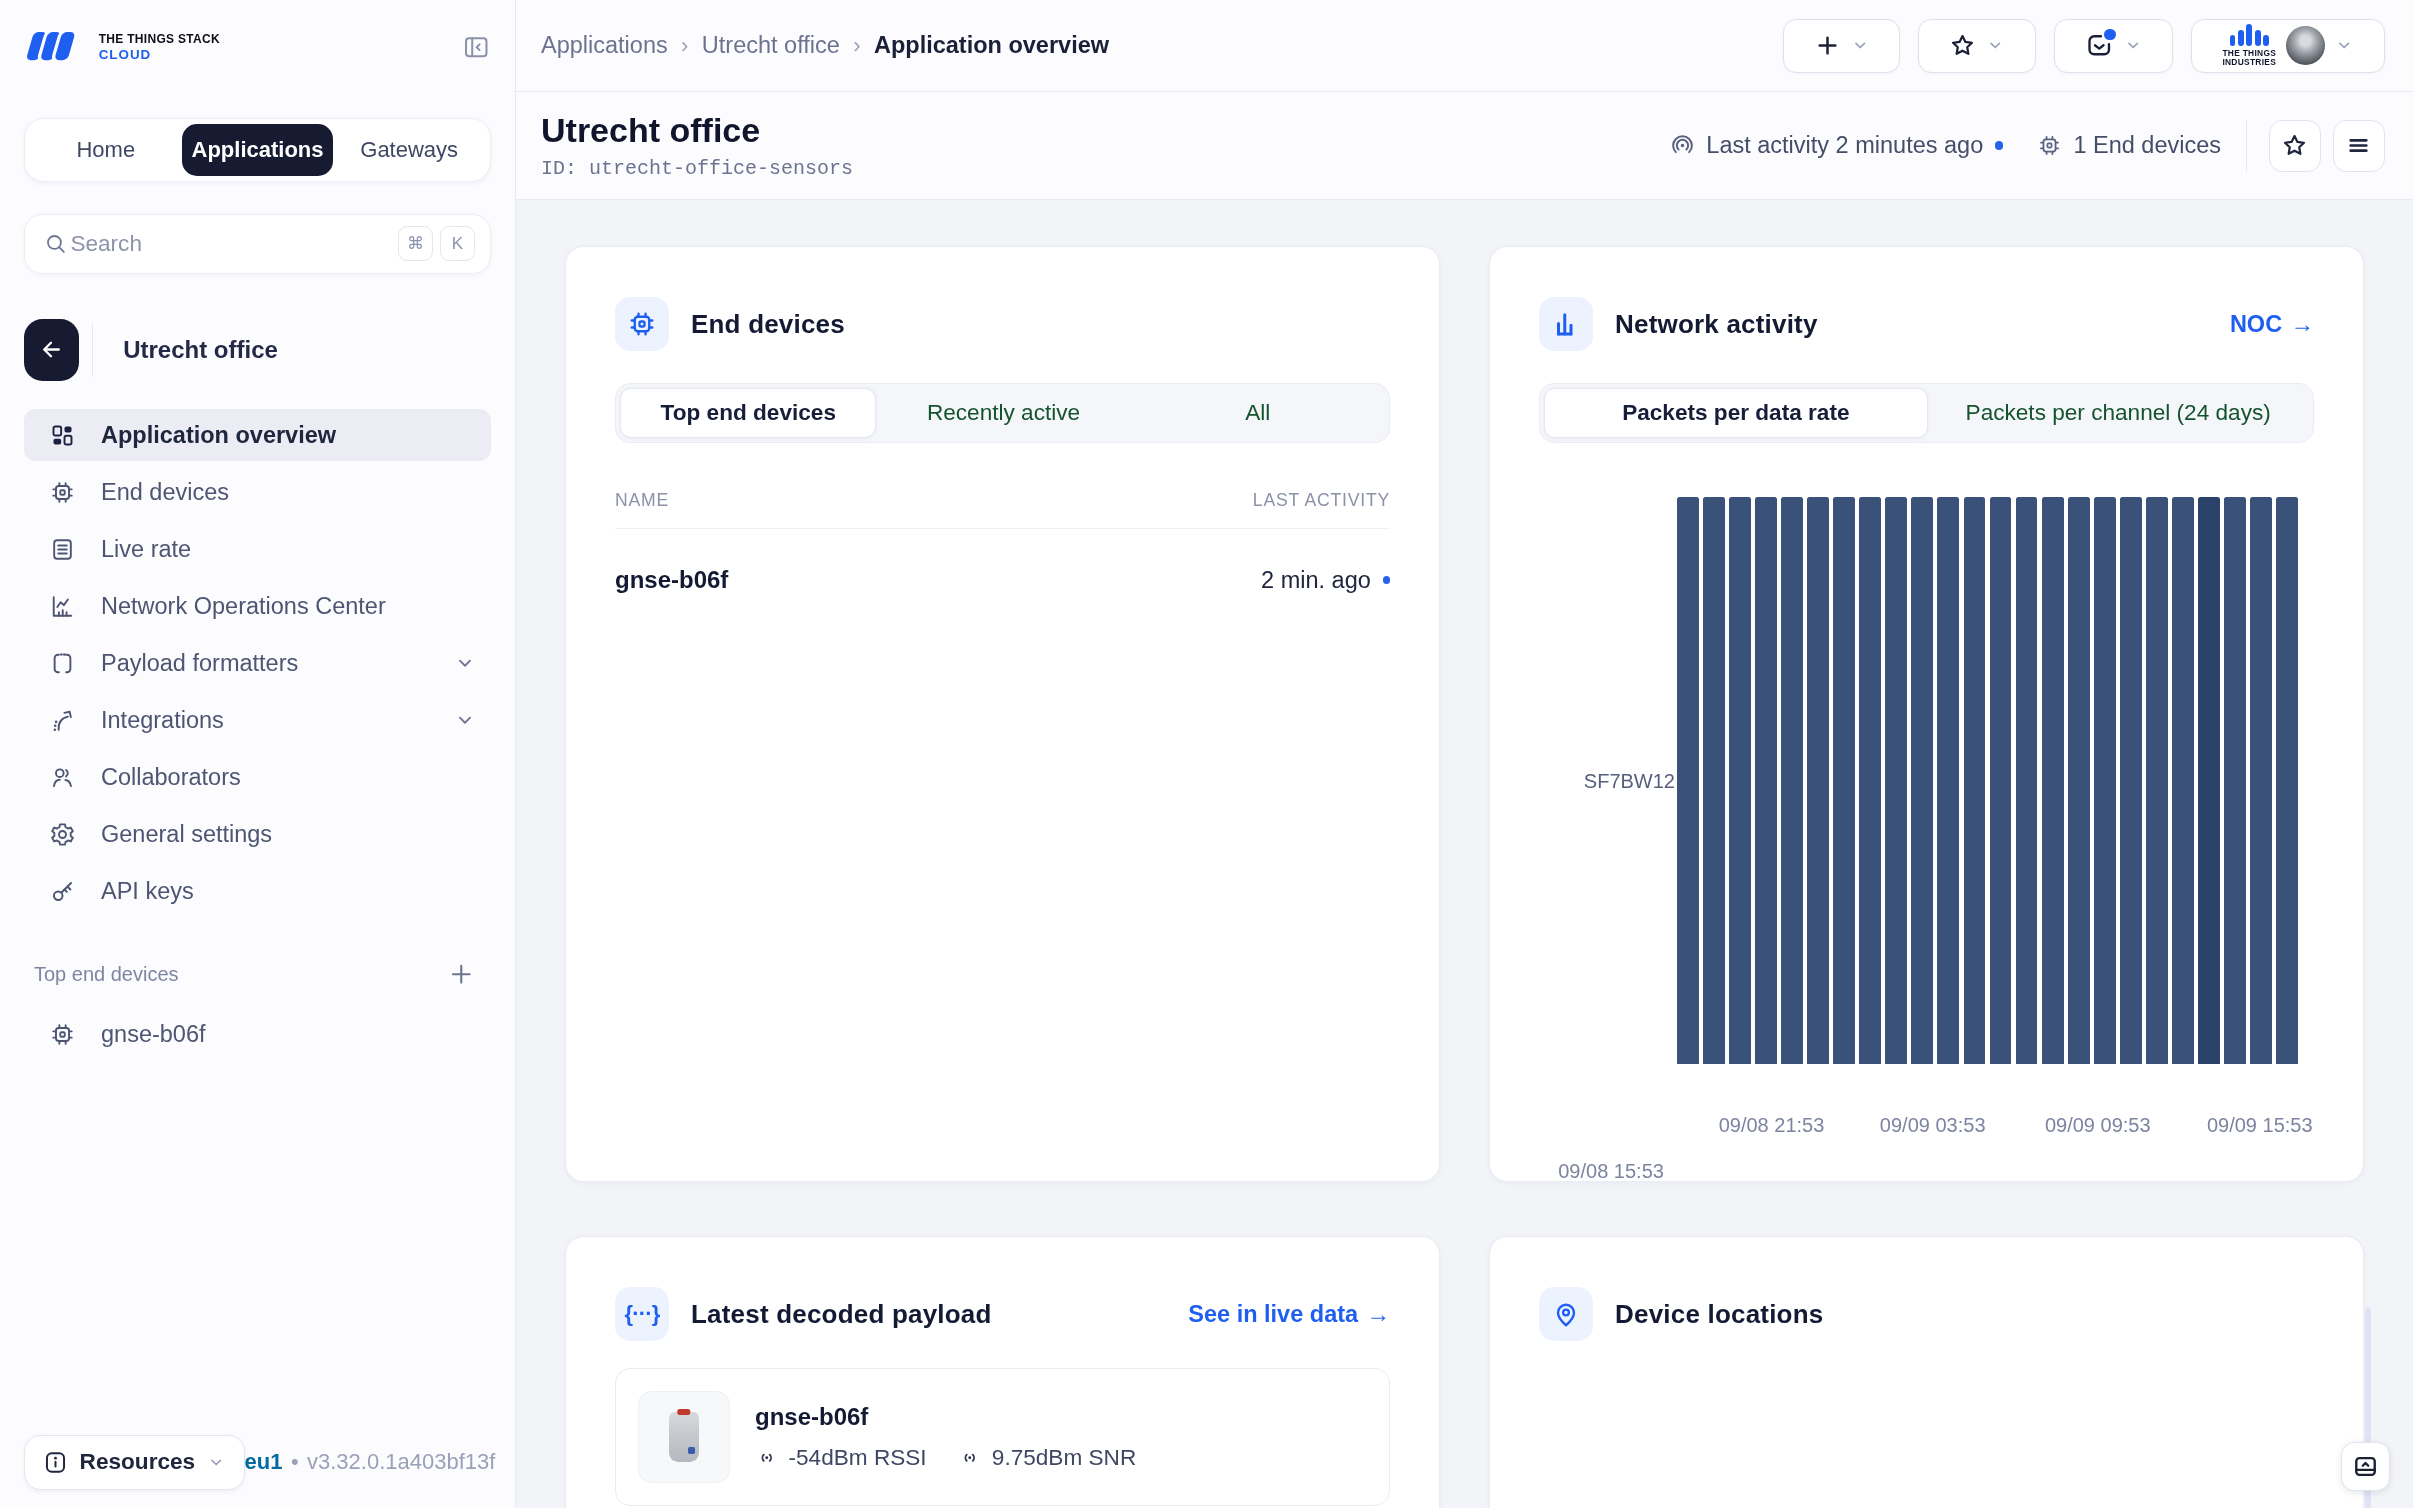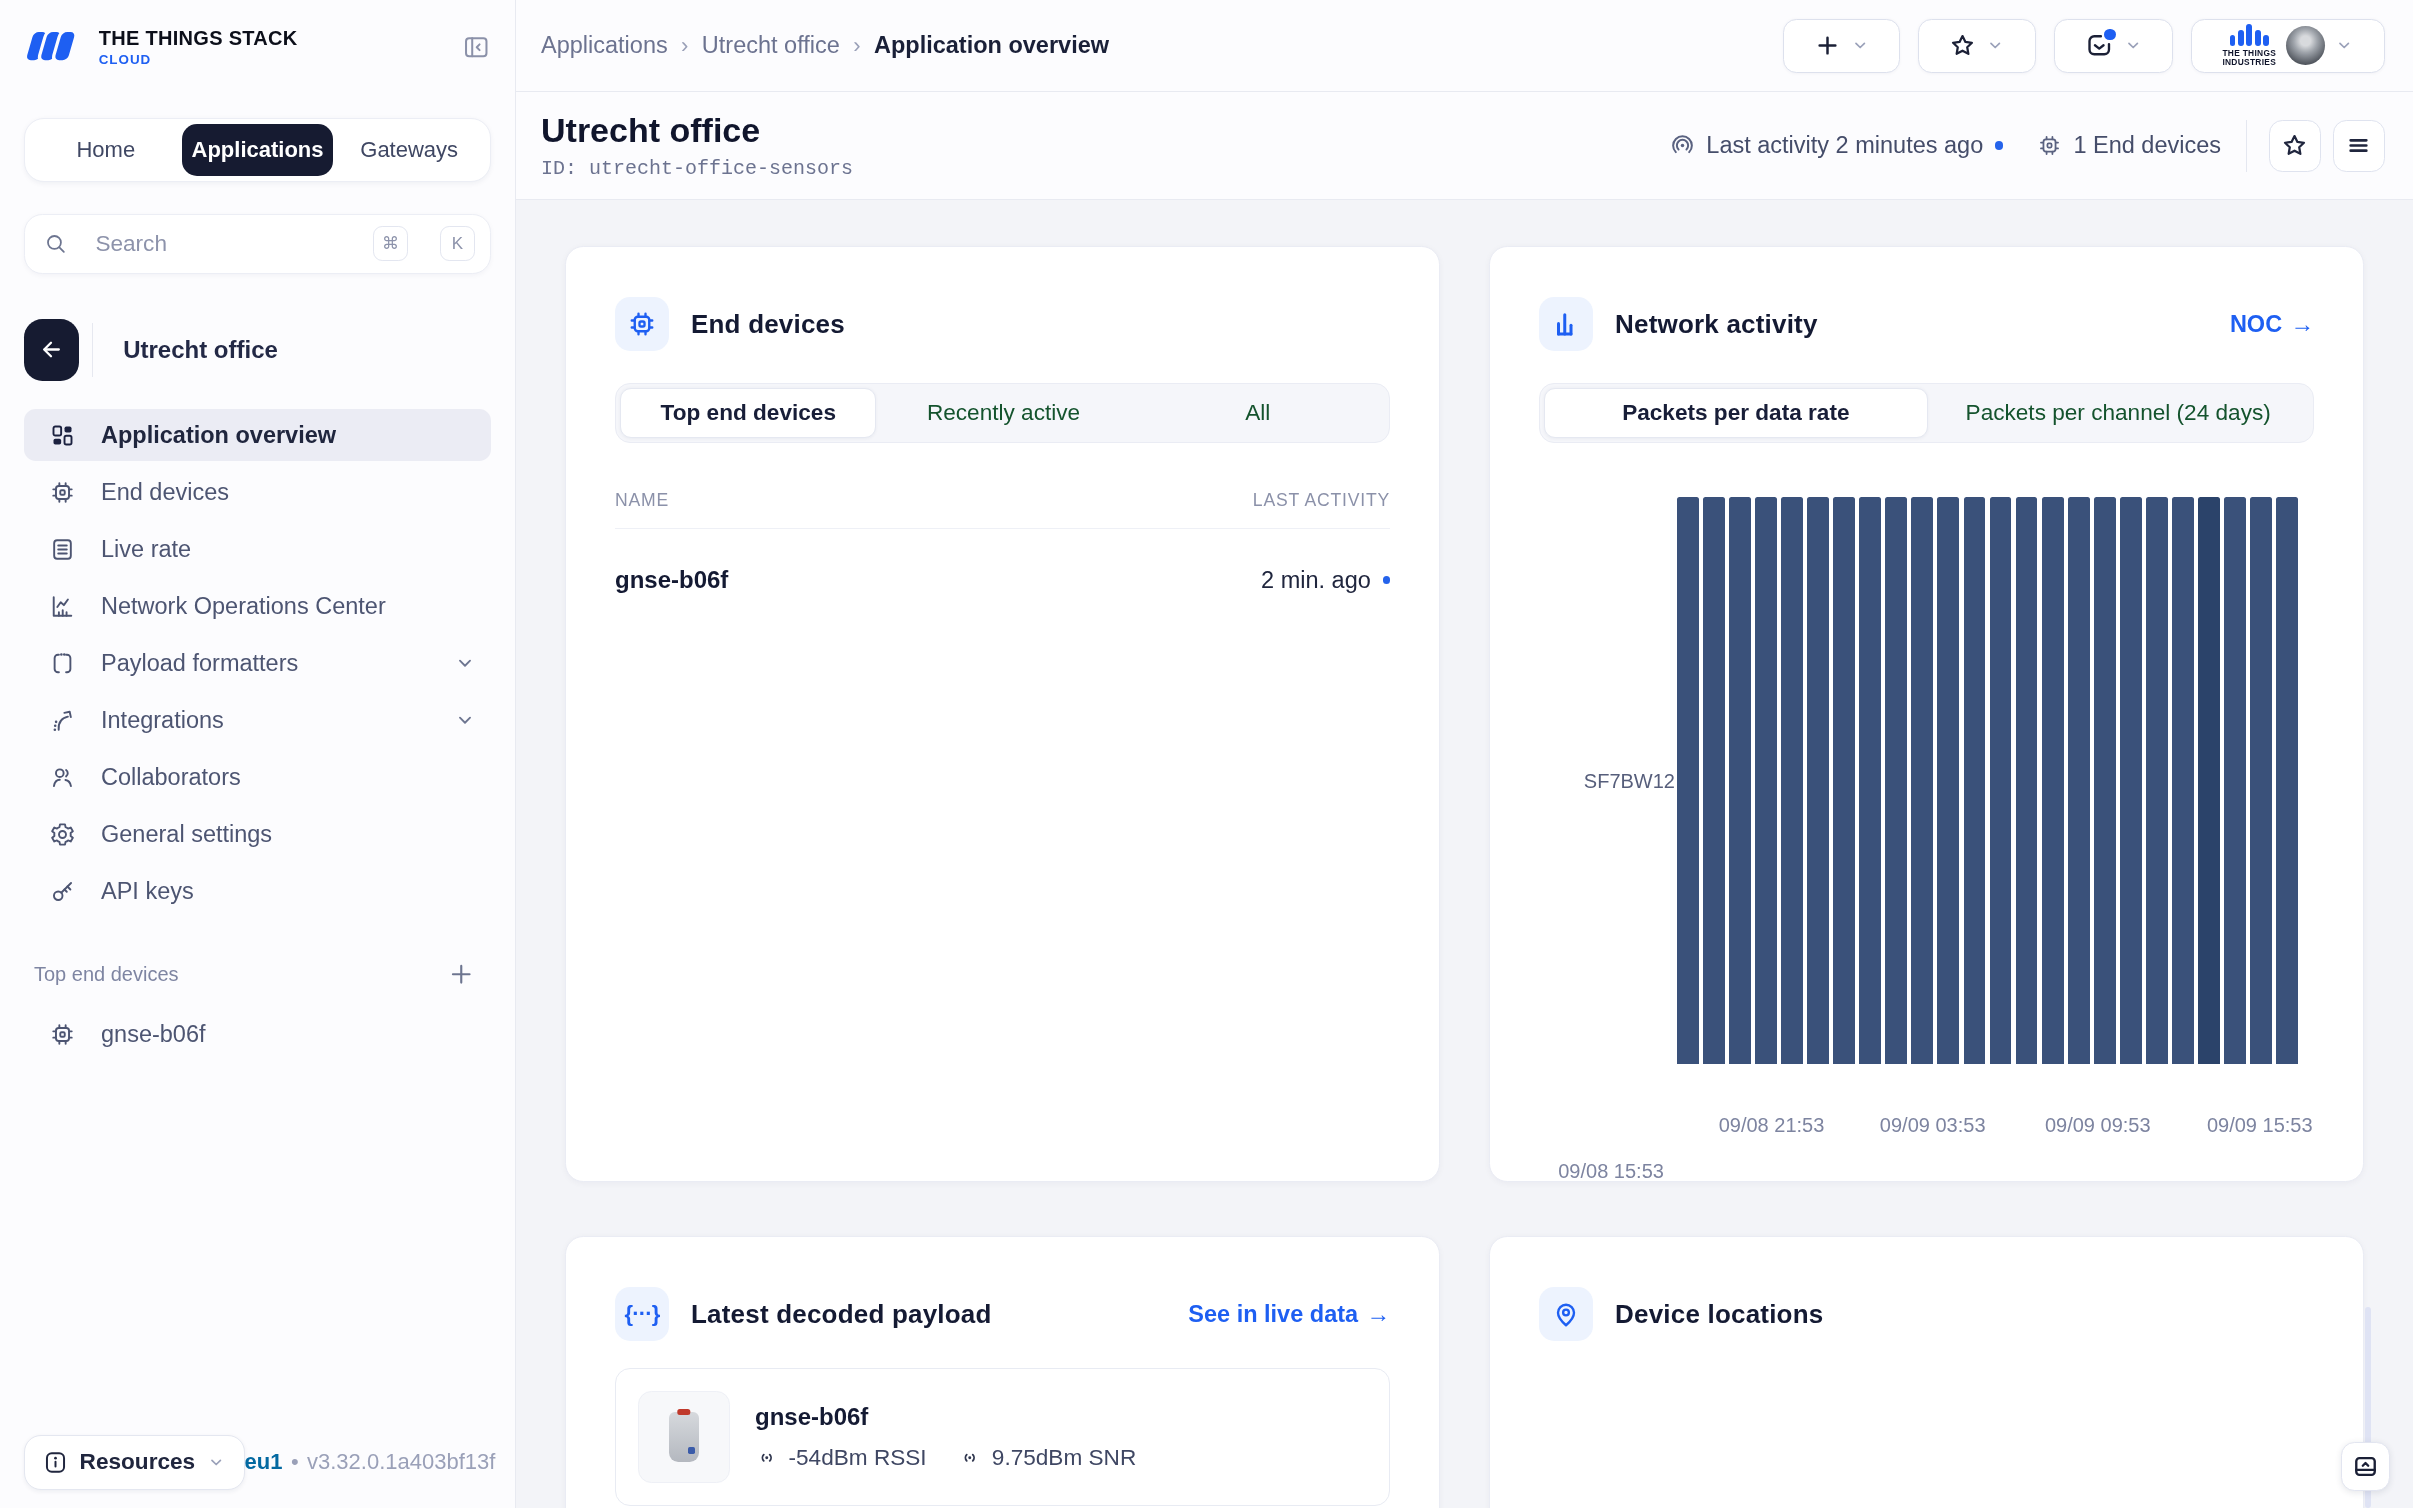--- a/index.html
+++ b/index.html
@@ -11,34 +11,34 @@
   svg { display:block; }
   .ic { stroke:currentColor; fill:none; stroke-width:1.7; stroke-linecap:round; stroke-linejoin:round; }
 
   
   .sidebar {
     position:absolute; left:0; top:0; bottom:0; width:516px;
     background:#fcfcfe; border-right:0.8px solid #e8eaf1; z-index:5;
   }
   .logo-row { height:94px; display:flex; align-items:center; justify-content:space-between; padding:0 25px 0 22px; }
   .logo { display:flex; align-items:center; gap:11.7px; }
-  .logo-text div:first-child { font-size:20px; font-weight:800; letter-spacing:0.3px; color:#0c0f1a; }
+  .logo-text div:first-child { font-size:12px; font-weight:800; letter-spacing:0.3px; color:#0c0f1a; }
   .logo-text div:last-child { font-size:13.4px; font-weight:800; letter-spacing:1px; color:#1e5ff2; margin-top:1.7px; }
   .collapse-btn { width:28.5px; height:28.5px; color:#8b91a9; background:none; border:none; cursor:pointer; }
 
   .switcher {
     margin:23.5px 24px 0; height:64px; background:#fff; border:0.8px solid #eceef5;
     border-radius:20px; display:flex; padding:5px; box-shadow:0 1.7px 5px rgba(25,35,70,.05);
   }
   .sw-tab { flex:1; display:flex; align-items:center; justify-content:center; font-size:22px; color:#3f4763; border-radius:15px; cursor:pointer; border:none; background:none; font-family:inherit; }
   .sw-tab.active { background:#161b31; color:#fff; font-weight:700; }
 
   .searchbar {
     margin:32px 24px 0; height:60px; background:#fff; border:0.8px solid #eceef5; border-radius:18.4px;
-    display:flex; align-items:center; gap:27px; padding:0 10px 0 18.4px; box-shadow:0 1.7px 5px rgba(25,35,70,.04);
+    display:flex; align-items:center; gap:2px; padding:0 10px 0 18.4px; box-shadow:0 1.7px 5px rgba(25,35,70,.04);
   }
   .search-icon { width:25px; height:25px; color:#6d7590; }
   .search-ph { flex:1; font-size:22.6px; color:#8d93ab; }
   .keycap { min-width:35px; height:35px; border:1.3px solid #e3e6f0; border-radius:9.2px; color:#8d93ab;
     display:flex; align-items:center; justify-content:center; font-size:17px; margin-right:5px; }
 
   .ctx-row { margin:45px 24px 0; display:flex; align-items:center; }
   .back-btn { width:55px; height:62px; background:#161b31; border:none; border-radius:18.4px;
     display:flex; align-items:center; justify-content:center; color:#fff; cursor:pointer; }
   .ctx-div { width:0.8px; height:54px; background:#e6e8f0; margin-left:13.4px; }

